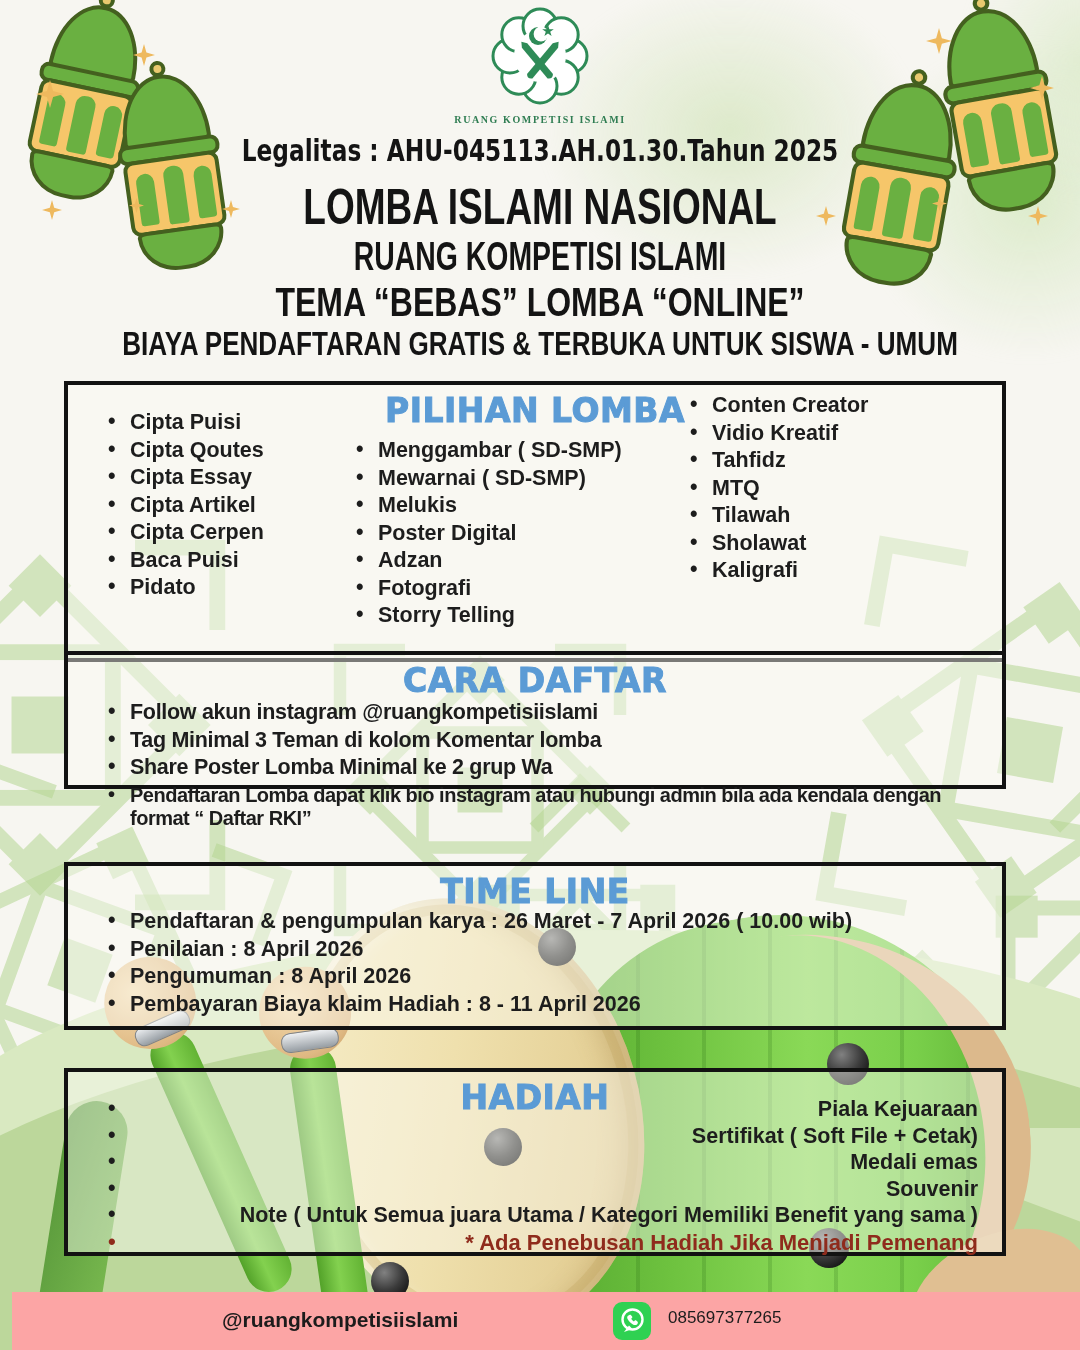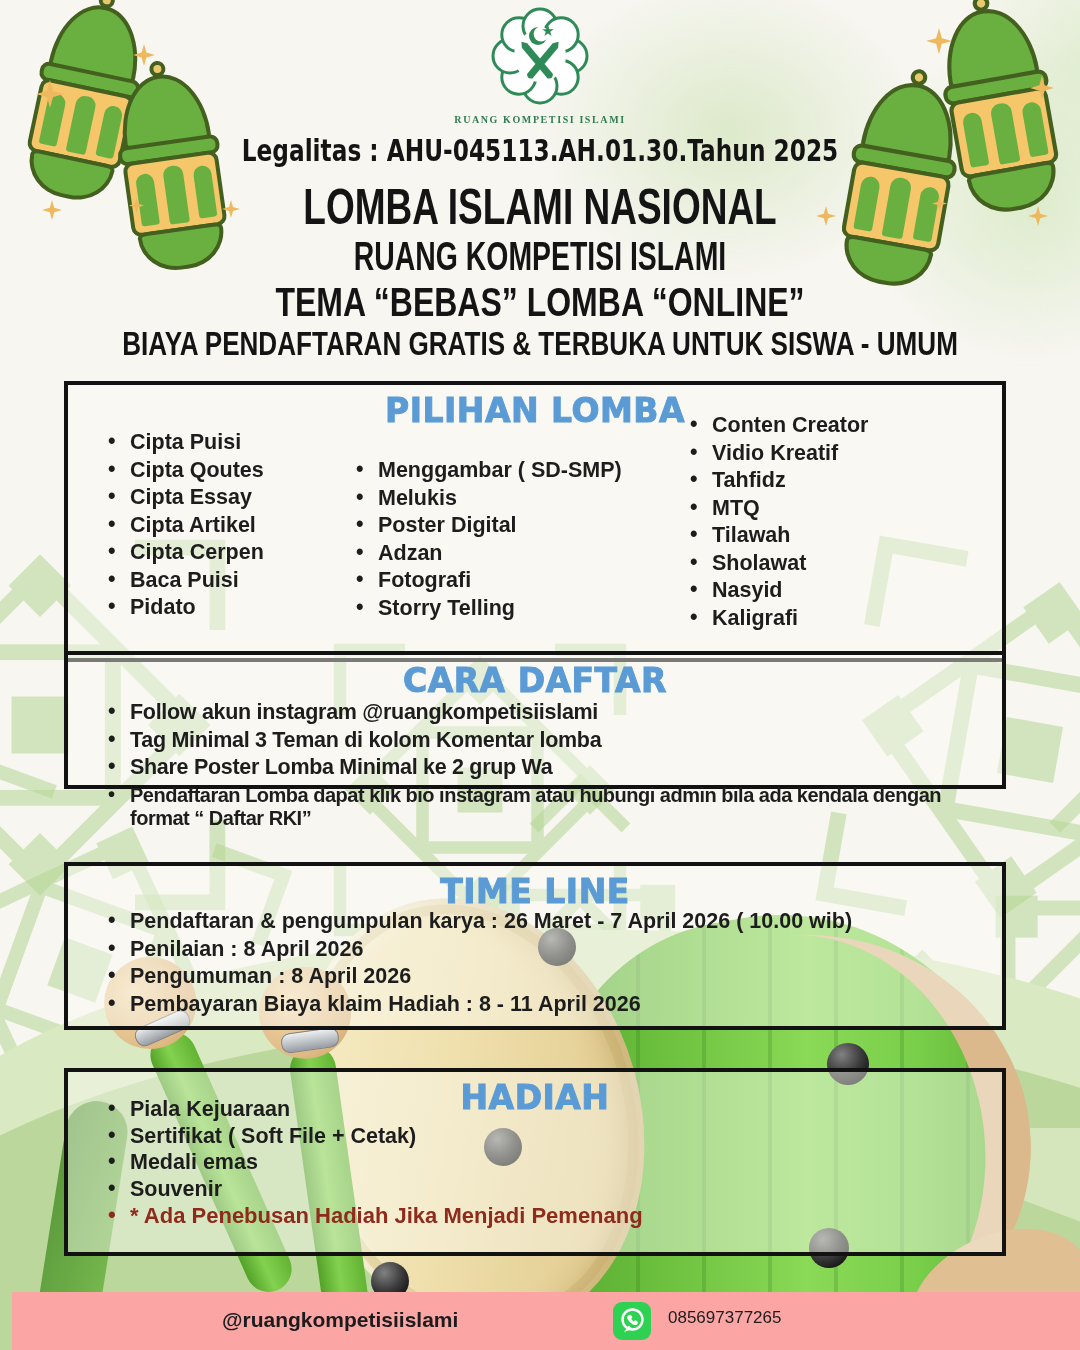--- a/index.html
+++ b/index.html
@@ -107,28 +107,28 @@
   .box1{top:381px;height:281px;}
   .box2{top:651px;height:138px;}
   .box3{top:862px;height:168px;}
   .box4{top:1068px;height:188px;}
   .sec-title{position:absolute;top:6px;left:0;right:0;text-align:center;
     font-family:"DejaVu Sans",sans-serif;font-weight:bold;font-size:33px;color:#5b9bd5;
     -webkit-text-stroke:1px #5b9bd5;letter-spacing:.5px;}
   .blist{list-style:none;margin:0;padding:0;font-weight:bold;font-size:21.5px;color:#1d1d1d;}
   .blist li{position:relative;padding-left:26px;margin-bottom:4.5px;line-height:23px;}
   .blist li::before{content:"•";position:absolute;left:4px;top:-1px;}
-  .cols{display:flex;padding:46px 16px 0 36px;}
+  .cols{display:flex;padding:26px 16px 0 36px;}
   .cols .c1{width:248px;} .cols .c2{width:334px;margin-top:28px;} .cols .c3{width:300px;margin-top:-17px;}
   .box2 .blist{padding:46px 8px 0 36px;letter-spacing:-.3px;}
   .box2 .blist .wrapitem{font-size:20px;letter-spacing:-.5px;}
   .box2 .blist .wrapitem span{display:block;white-space:nowrap;}
   .box3 .blist{padding:44px 24px 0 36px;}
   .box4 .blist{padding:26px 24px 0 36px;}
-  .box4 .blist li{margin-bottom:3.5px;}
+  .box4 .blist li{margin-bottom:3.5px;text-align:right;}
   .hl-red{color:#8f2b1c;font-size:22px;}
 
   
   .footer{position:absolute;left:12px;top:1292px;width:1080px;height:70px;background:#fca5a5;z-index:8;}
   .ig-handle{position:absolute;left:210px;top:16px;font-weight:bold;font-size:21px;color:#1c1c1c;}
   .wa-icon{position:absolute;left:600px;top:9px;width:40px;height:40px;}
   .wa-number{position:absolute;left:656px;top:16px;font-weight:normal;font-size:17px;color:#1c1c1c;text-align:center;}
 </style>
 </head>
 <body>
@@ -286,34 +286,34 @@
         <li>Cipta Puisi</li>
         <li>Cipta Qoutes</li>
         <li>Cipta Essay</li>
         <li>Cipta Artikel</li>
         <li>Cipta Cerpen</li>
         <li>Baca Puisi</li>
         <li>Pidato</li>
       </ul>
       <ul class="blist c2">
         <li>Menggambar  ( SD-SMP)</li>
+        <li>Mewarnai  ( SD-SMP)</li>
         <li>Melukis</li>
         <li>Poster Digital</li>
         <li>Adzan</li>
         <li>Fotografi</li>
         <li>Storry Telling</li>
       </ul>
       <ul class="blist c3">
         <li>Conten Creator</li>
         <li>Vidio Kreatif</li>
         <li>Tahfidz</li>
         <li>MTQ</li>
         <li>Tilawah</li>
         <li>Sholawat</li>
-        <li>Nasyid</li>
         <li>Kaligrafi</li>
       </ul>
     </div>
   </div>
 
   <div class="box box2">
     <div class="sec-title">CARA DAFTAR</div>
     <ul class="blist">
       <li>Follow akun instagram @ruangkompetisiislami</li>
       <li>Tag Minimal 3 Teman di kolom Komentar lomba</li>
@@ -335,20 +335,21 @@
     </ul>
   </div>
 
   <div class="box box4">
     <div class="sec-title">HADIAH</div>
     <ul class="blist">
       <li>Piala Kejuaraan</li>
       <li>Sertifikat ( Soft File + Cetak)</li>
       <li>Medali emas</li>
       <li>Souvenir</li>
+      <li>Note ( Untuk Semua juara Utama / Kategori Memiliki Benefit yang sama )</li>
       <li class="hl-red">* Ada Penebusan Hadiah Jika Menjadi Pemenang</li>
     </ul>
   </div>
 
   <div class="footer">
     <div class="ig-handle">@ruangkompetisiislami</div>
     <svg class="wa-icon" viewBox="0 0 40 40">
       <rect x="1" y="1" width="38" height="38" rx="9" fill="#2fd152"></rect>
       <circle cx="20.5" cy="18.5" r="10" fill="none" stroke="#ffffff" stroke-width="2.4"></circle>
       <path d="M12,31 L17,24.5 L20.5,28 Z" fill="#ffffff"></path>

